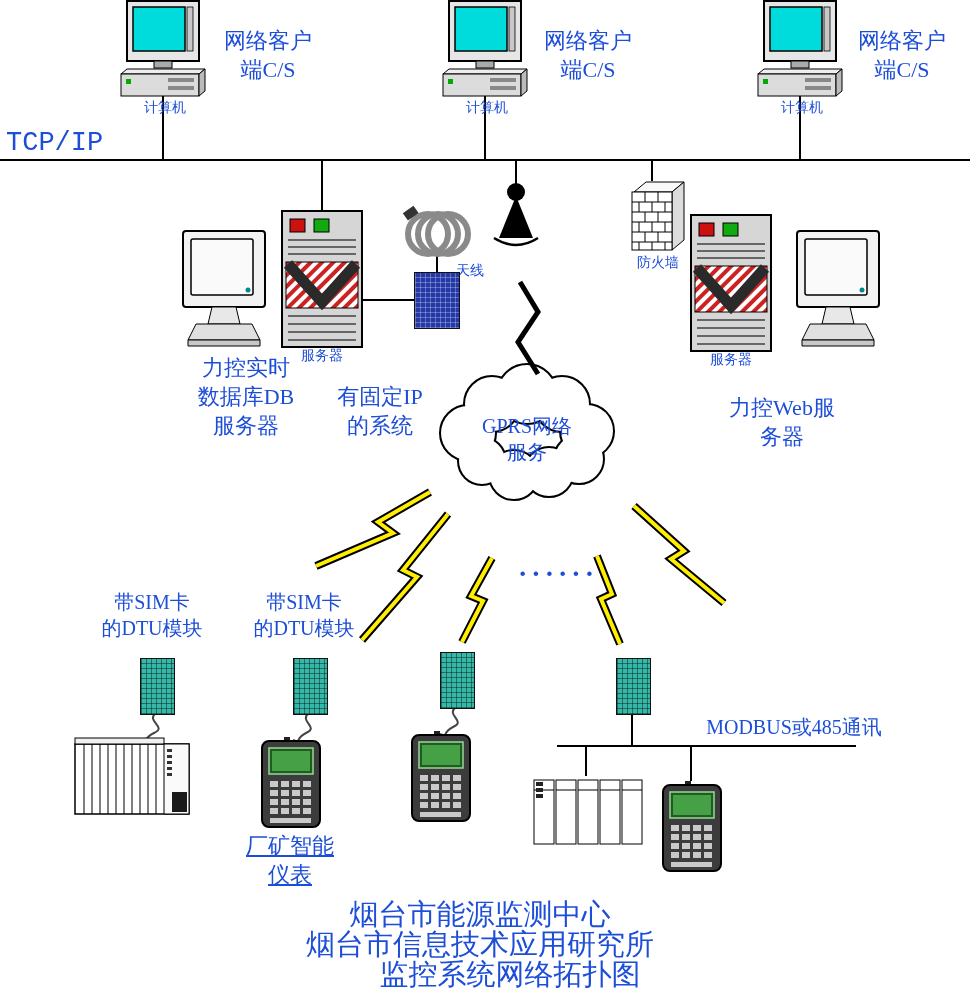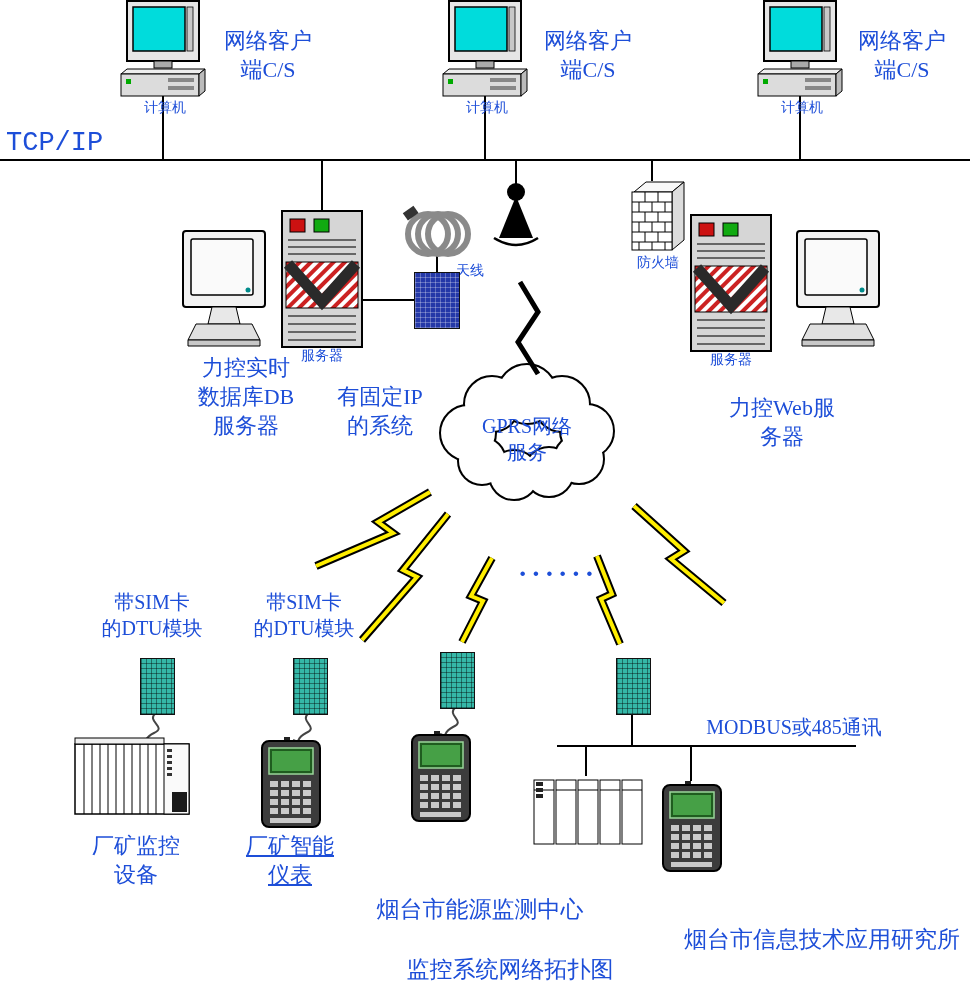--- a/index.html
+++ b/index.html
@@ -10,21 +10,21 @@
   .sm{font-size:14px;line-height:1.1;}
   .mono{font-family:"Liberation Mono","DejaVu Sans Mono",monospace;}
   .dtu{position:absolute;border:1px solid #111;}
   .dtu.teal{background-color:#35b8a8;
     background-image:repeating-linear-gradient(0deg,rgba(0,0,0,.40) 0 1px,transparent 1px 5px),
                      repeating-linear-gradient(90deg,rgba(0,0,0,.40) 0 1px,transparent 1px 5px);}
   .dtu.blue{background-color:#2438a8;
     background-image:repeating-linear-gradient(0deg,rgba(255,255,255,.28) 0 1px,transparent 1px 5px),
                      repeating-linear-gradient(90deg,rgba(255,255,255,.28) 0 1px,transparent 1px 5px);}
   .dots{font-weight:bold;font-size:28px;letter-spacing:4px;}
-  .footer{font-size:23px;}
+  .footer{font-size:29px;}
 </style>
 </head>
 <body>
 
 <div id="canvas">
 
   <svg class="abs" style="left:0;top:0;" width="970" height="1000" viewBox="0 0 970 1000">
     <g stroke="#000" stroke-width="2">
       <line x1="0" y1="160" x2="970" y2="160"></line>
       <line x1="163" y1="96" x2="163" y2="160"></line>
@@ -427,22 +427,20 @@
         <line x1="89" y1="14" x2="109" y2="14"></line>
       </g>
       <g fill="#222">
         <rect x="3" y="6" width="7" height="4"></rect>
           <rect x="3" y="12" width="7" height="4"></rect>
           <rect x="3" y="18" width="7" height="4"></rect>
       </g>
     </svg>
   </div>
 
-  <div class="lbl" style="left:80px;top:831px;width:112px;">厂矿监控
-设备</div>
   <div class="lbl" style="left:234px;top:831px;width:112px;text-decoration:underline;">厂矿智能
 仪表</div>
 
   <div class="lbl footer" style="left:0;top:895px;width:960px;">烟台市能源监测中心</div>
-  <div class="lbl footer" style="left:0;top:925px;width:960px;text-align:right;">烟台市信息技术应用研究所</div>
+  <div class="lbl footer" style="left:0;top:925px;width:960px;">烟台市信息技术应用研究所</div>
   <div class="lbl footer" style="left:0;top:955px;width:960px;margin-left:30px;">监控系统网络拓扑图</div>
 
 </div>
 
 </body></html>

